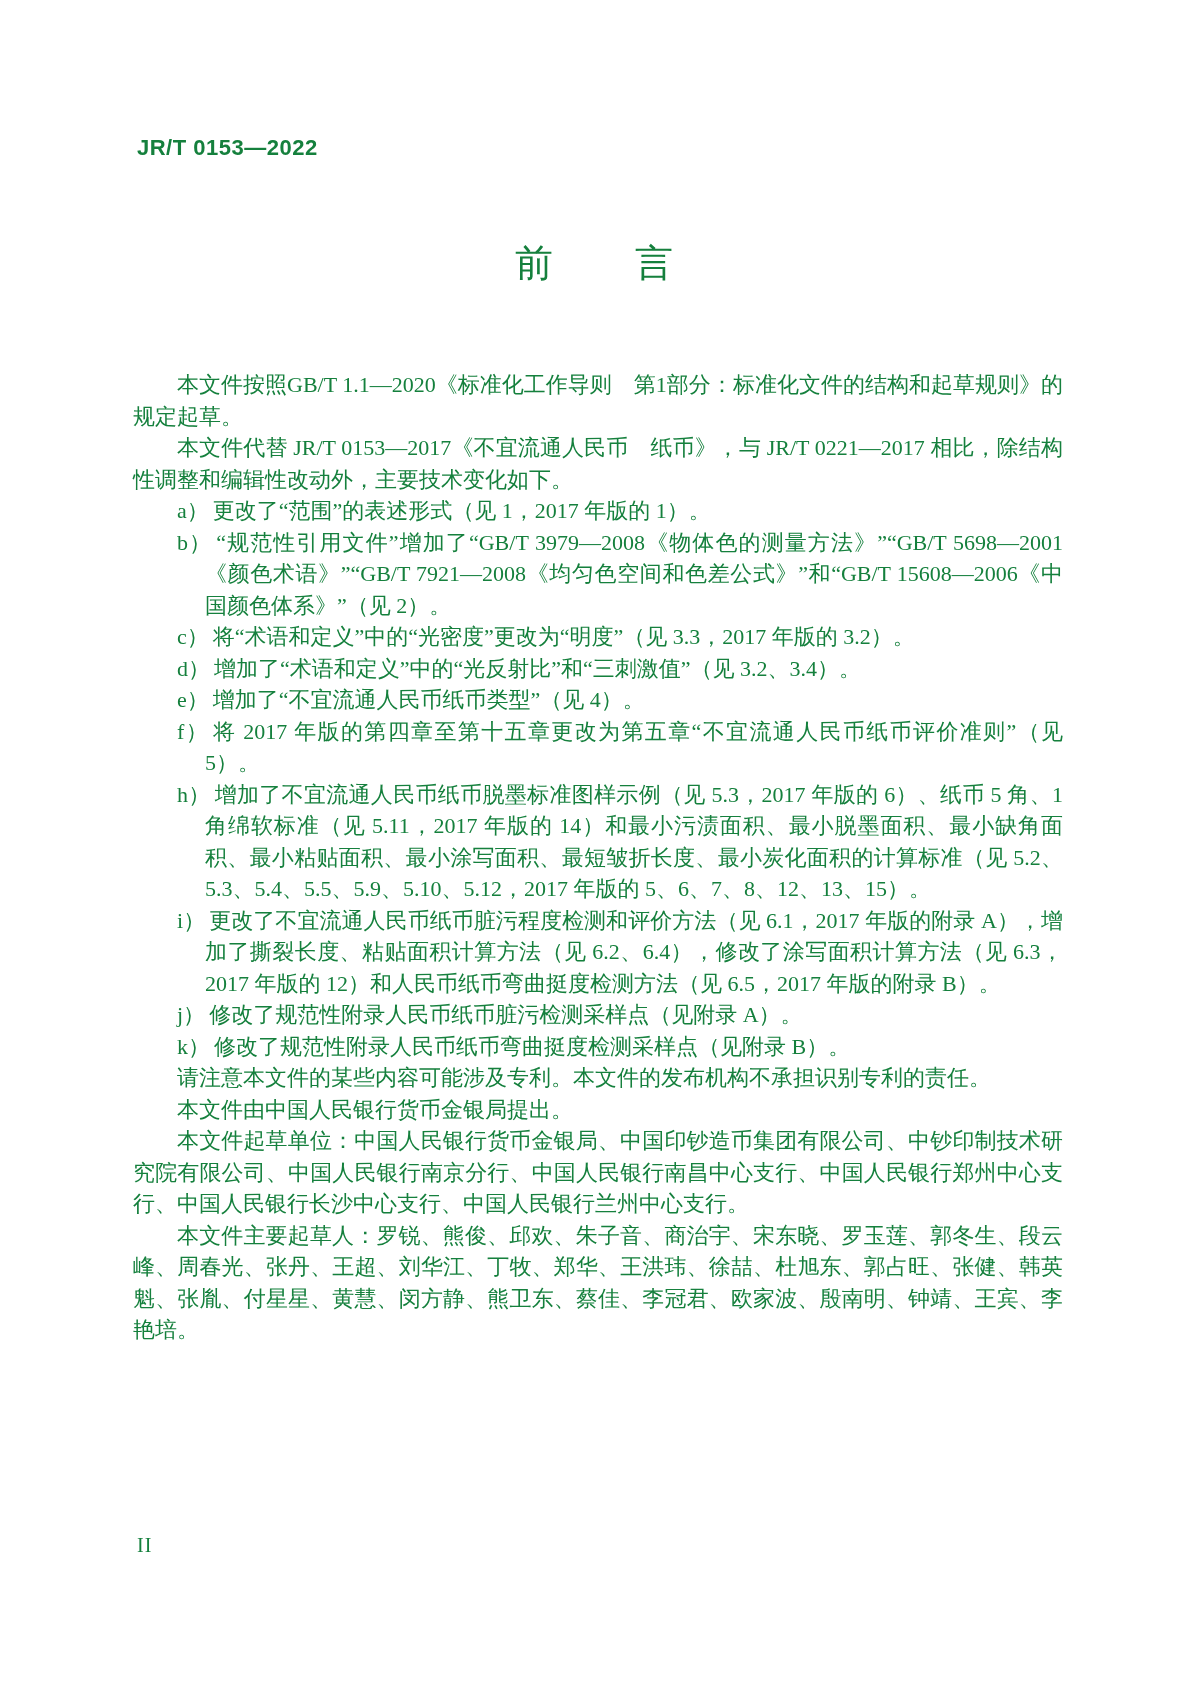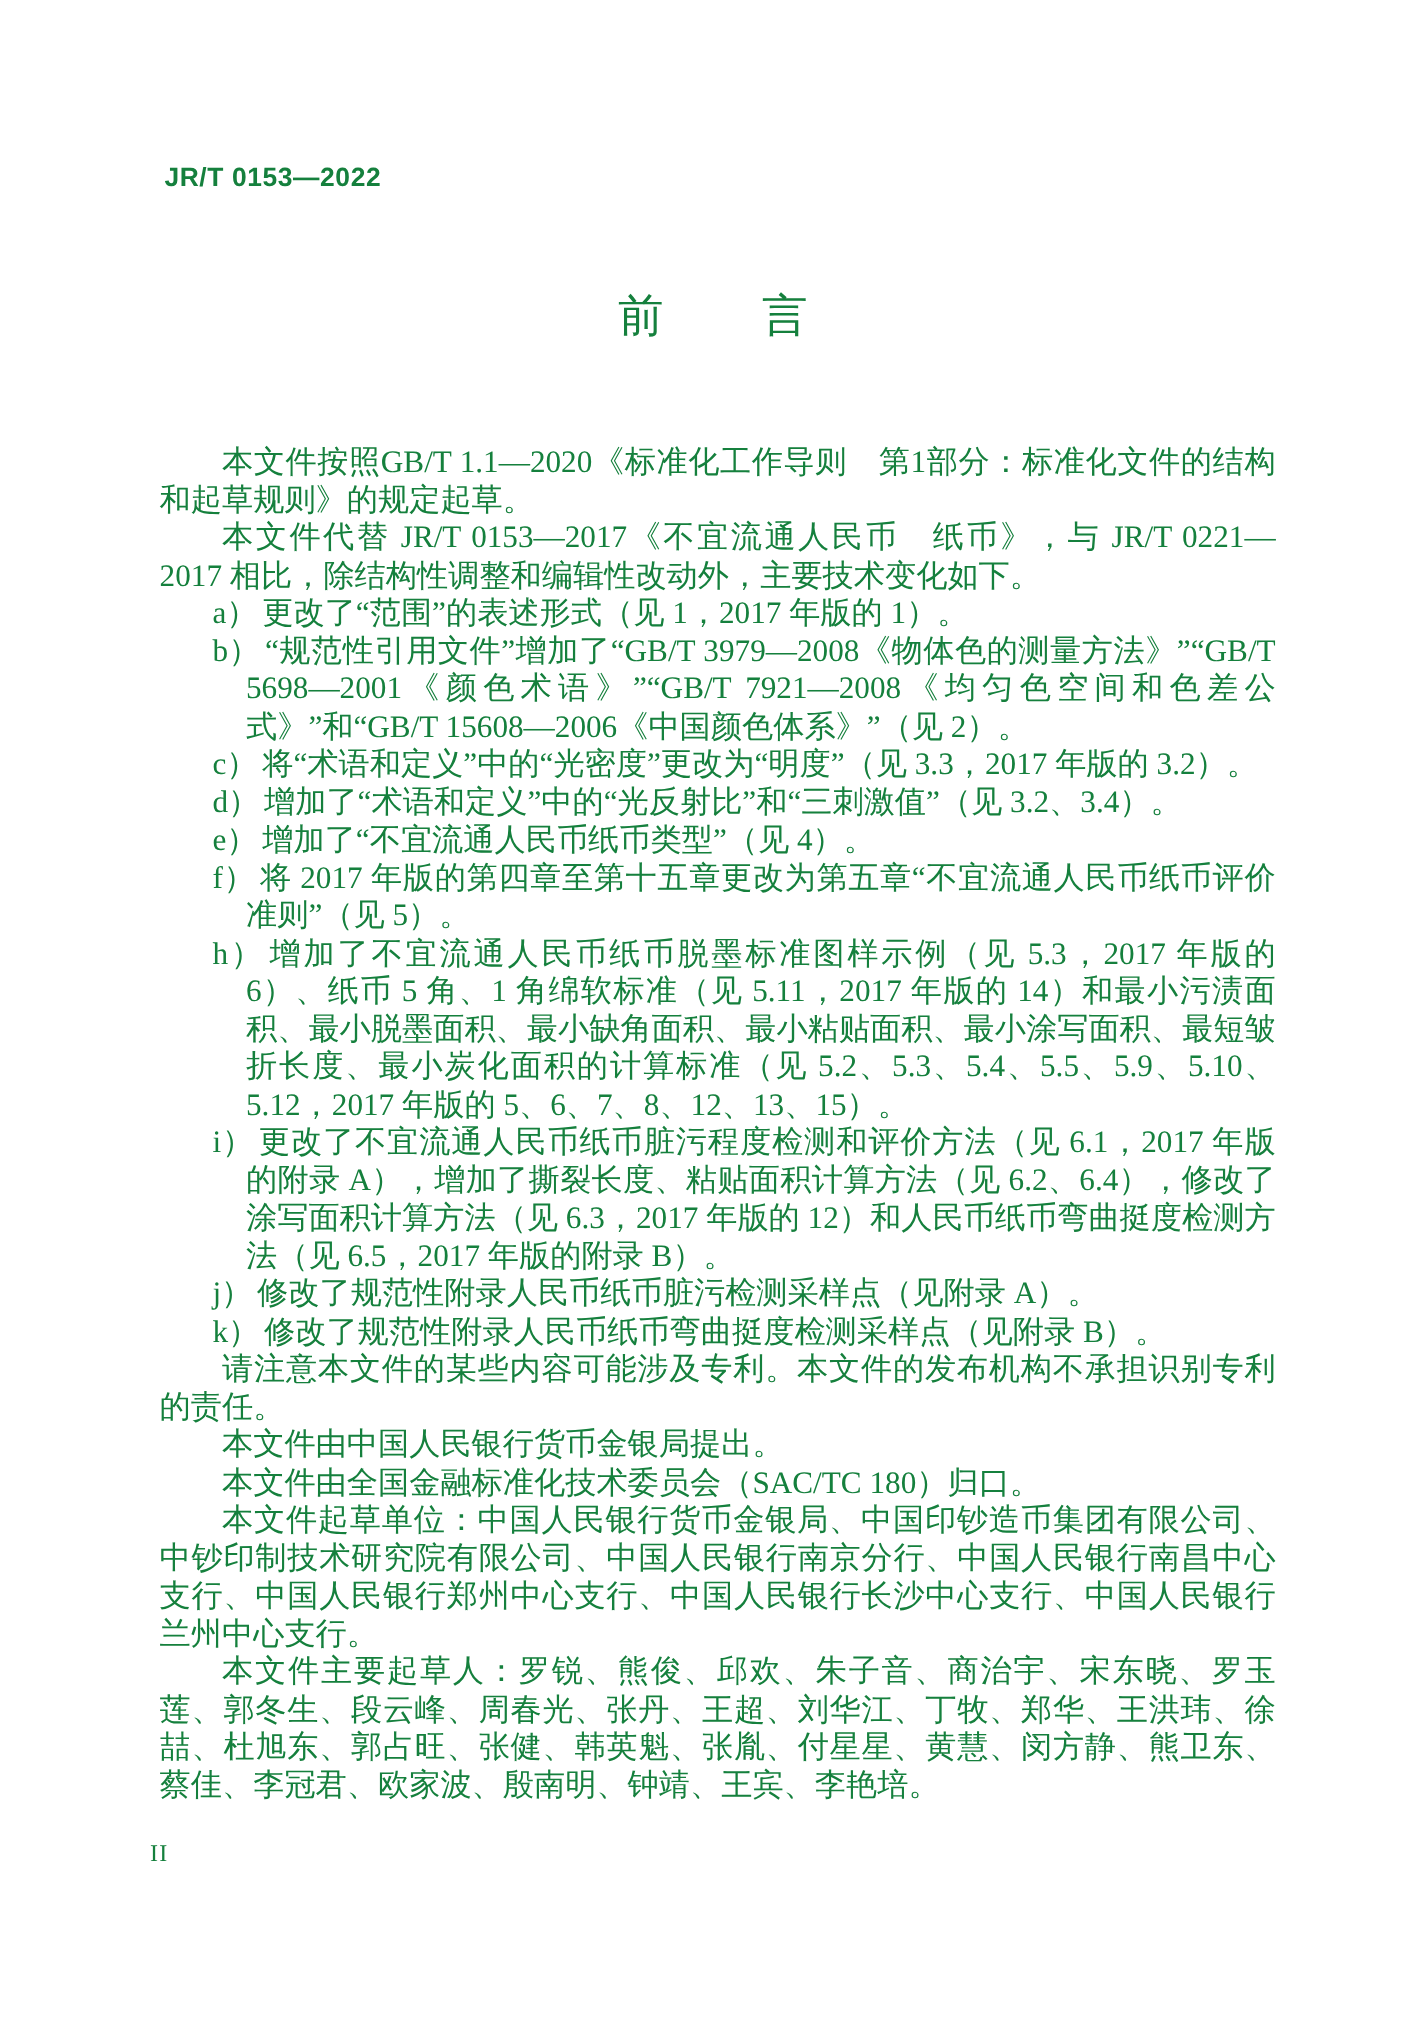--- a/index.html
+++ b/index.html
@@ -30,21 +30,21 @@
     font-family: "Liberation Sans", "DejaVu Sans", sans-serif;
     font-weight: normal;
     font-size: 38px;
     letter-spacing: 2px;
   }
   .doc-body {
     position: absolute;
     left: 133px;
     top: 369px;
     width: 930px;
-    font-size: 26px;
+    font-size: 22px;
     line-height: 31.5px;
     text-align: justify;
   }
   .doc-body p {
     margin: 0;
     text-indent: 2em;
   }
   ol.changes {
     list-style: none;
     margin: 0;
@@ -54,21 +54,21 @@
     padding-left: 72px;
     text-indent: -28px;
     text-align: justify;
   }
   ol.changes li .item-label {
     display: inline;
     margin-right: 4px;
   }
   .page-number {
     position: absolute;
-    left: 125px;
+    left: 137px;
     top: 1534px;
     font-size: 20px;
     letter-spacing: 1px;
   }
 </style>
 </head>
 <body>
 
 <div class="page">
 
@@ -92,21 +92,20 @@
       <li><span class="item-label">h）</span><span>增加了不宜流通人民币纸币脱墨标准图样示例（见 5.3，2017 年版的 6）、纸币 5 角、1 角绵软标准（见 5.11，2017 年版的 14）和最小污渍面积、最小脱墨面积、最小缺角面积、最小粘贴面积、最小涂写面积、最短皱折长度、最小炭化面积的计算标准（见 5.2、5.3、5.4、5.5、5.9、5.10、5.12，2017 年版的 5、6、7、8、12、13、15）。</span></li>
       <li><span class="item-label">i）</span><span>更改了不宜流通人民币纸币脏污程度检测和评价方法（见 6.1，2017 年版的附录 A），增加了撕裂长度、粘贴面积计算方法（见 6.2、6.4），修改了涂写面积计算方法（见 6.3，2017 年版的 12）和人民币纸币弯曲挺度检测方法（见 6.5，2017 年版的附录 B）。</span></li>
       <li><span class="item-label">j）</span><span>修改了规范性附录人民币纸币脏污检测采样点（见附录 A）。</span></li>
       <li><span class="item-label">k）</span><span>修改了规范性附录人民币纸币弯曲挺度检测采样点（见附录 B）。</span></li>
     </ol>
 
     <p>请注意本文件的某些内容可能涉及专利。本文件的发布机构不承担识别专利的责任。</p>
 
     <p>本文件由中国人民银行货币金银局提出。</p>
 
-    <p>本文件由全国金融标准化技术委员会（SAC/TC 180）归口。</p>
 
     <p>本文件起草单位：中国人民银行货币金银局、中国印钞造币集团有限公司、中钞印制技术研究院有限公司、中国人民银行南京分行、中国人民银行南昌中心支行、中国人民银行郑州中心支行、中国人民银行长沙中心支行、中国人民银行兰州中心支行。</p>
 
     <p>本文件主要起草人：罗锐、熊俊、邱欢、朱子音、商治宇、宋东晓、罗玉莲、郭冬生、段云峰、周春光、张丹、王超、刘华江、丁牧、郑华、王洪玮、徐喆、杜旭东、郭占旺、张健、韩英魁、张胤、付星星、黄慧、闵方静、熊卫东、蔡佳、李冠君、欧家波、殷南明、钟靖、王宾、李艳培。</p>
 
   </div>
 
   <div class="page-number">II</div>
 
 </div>

